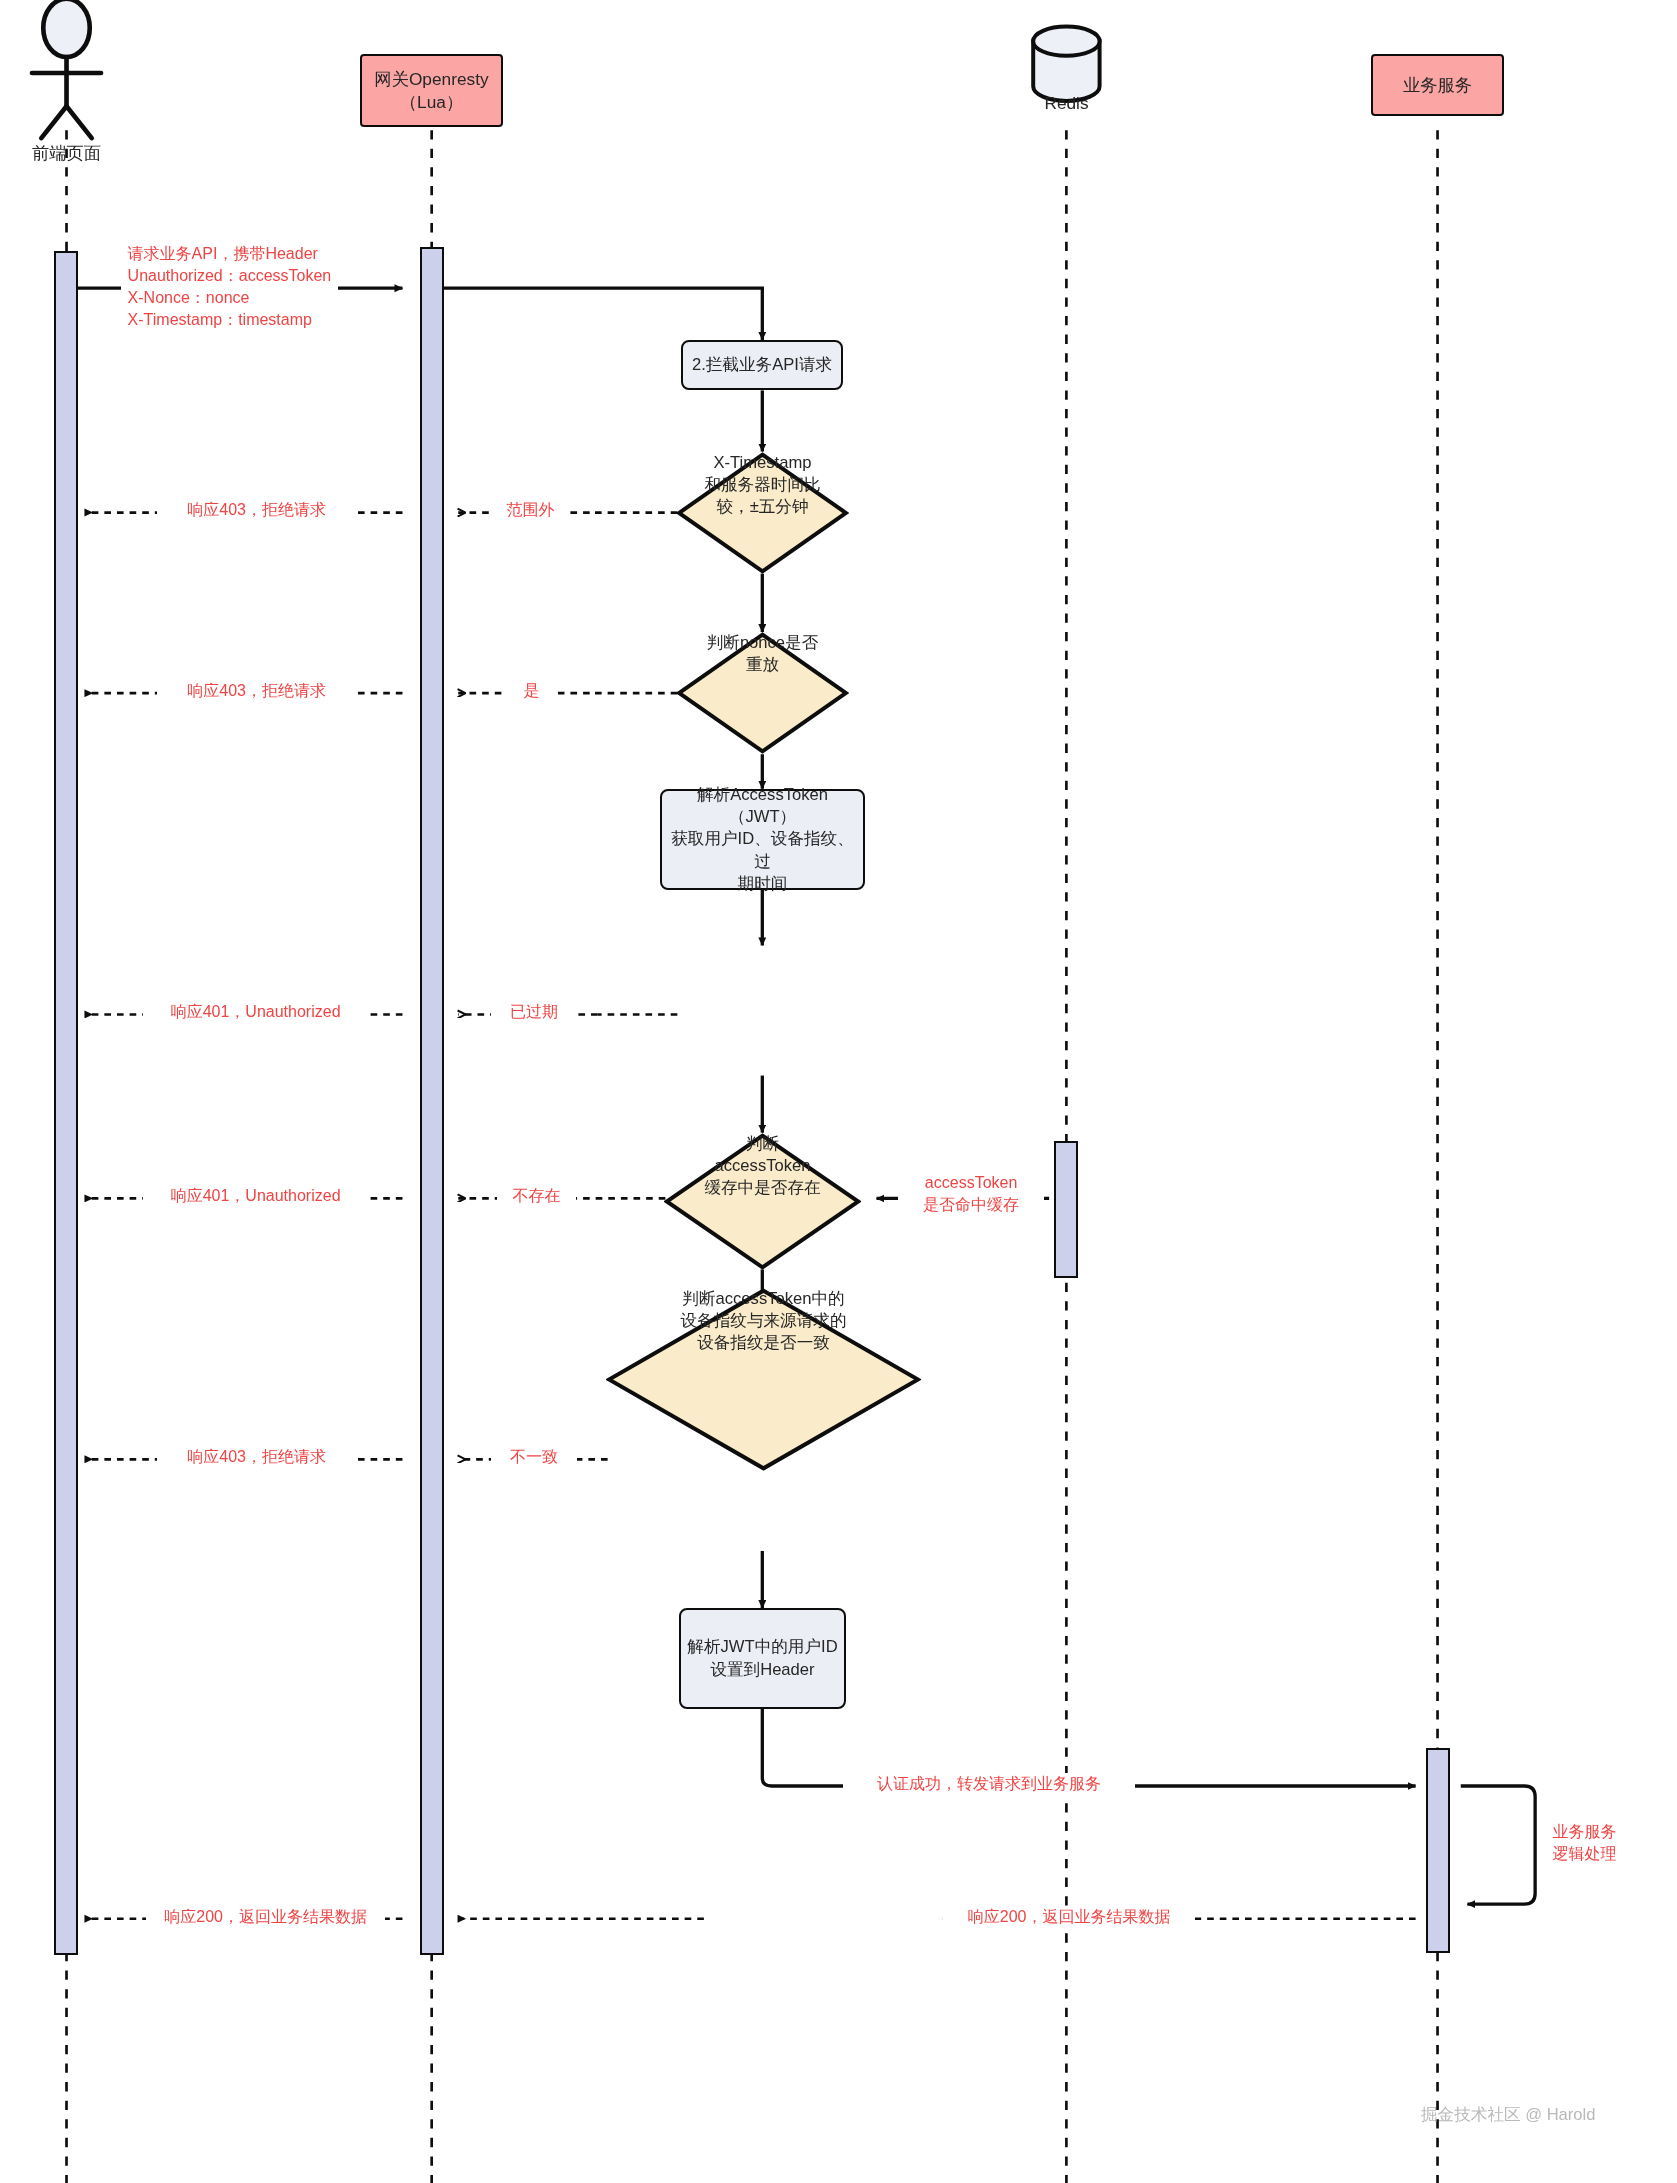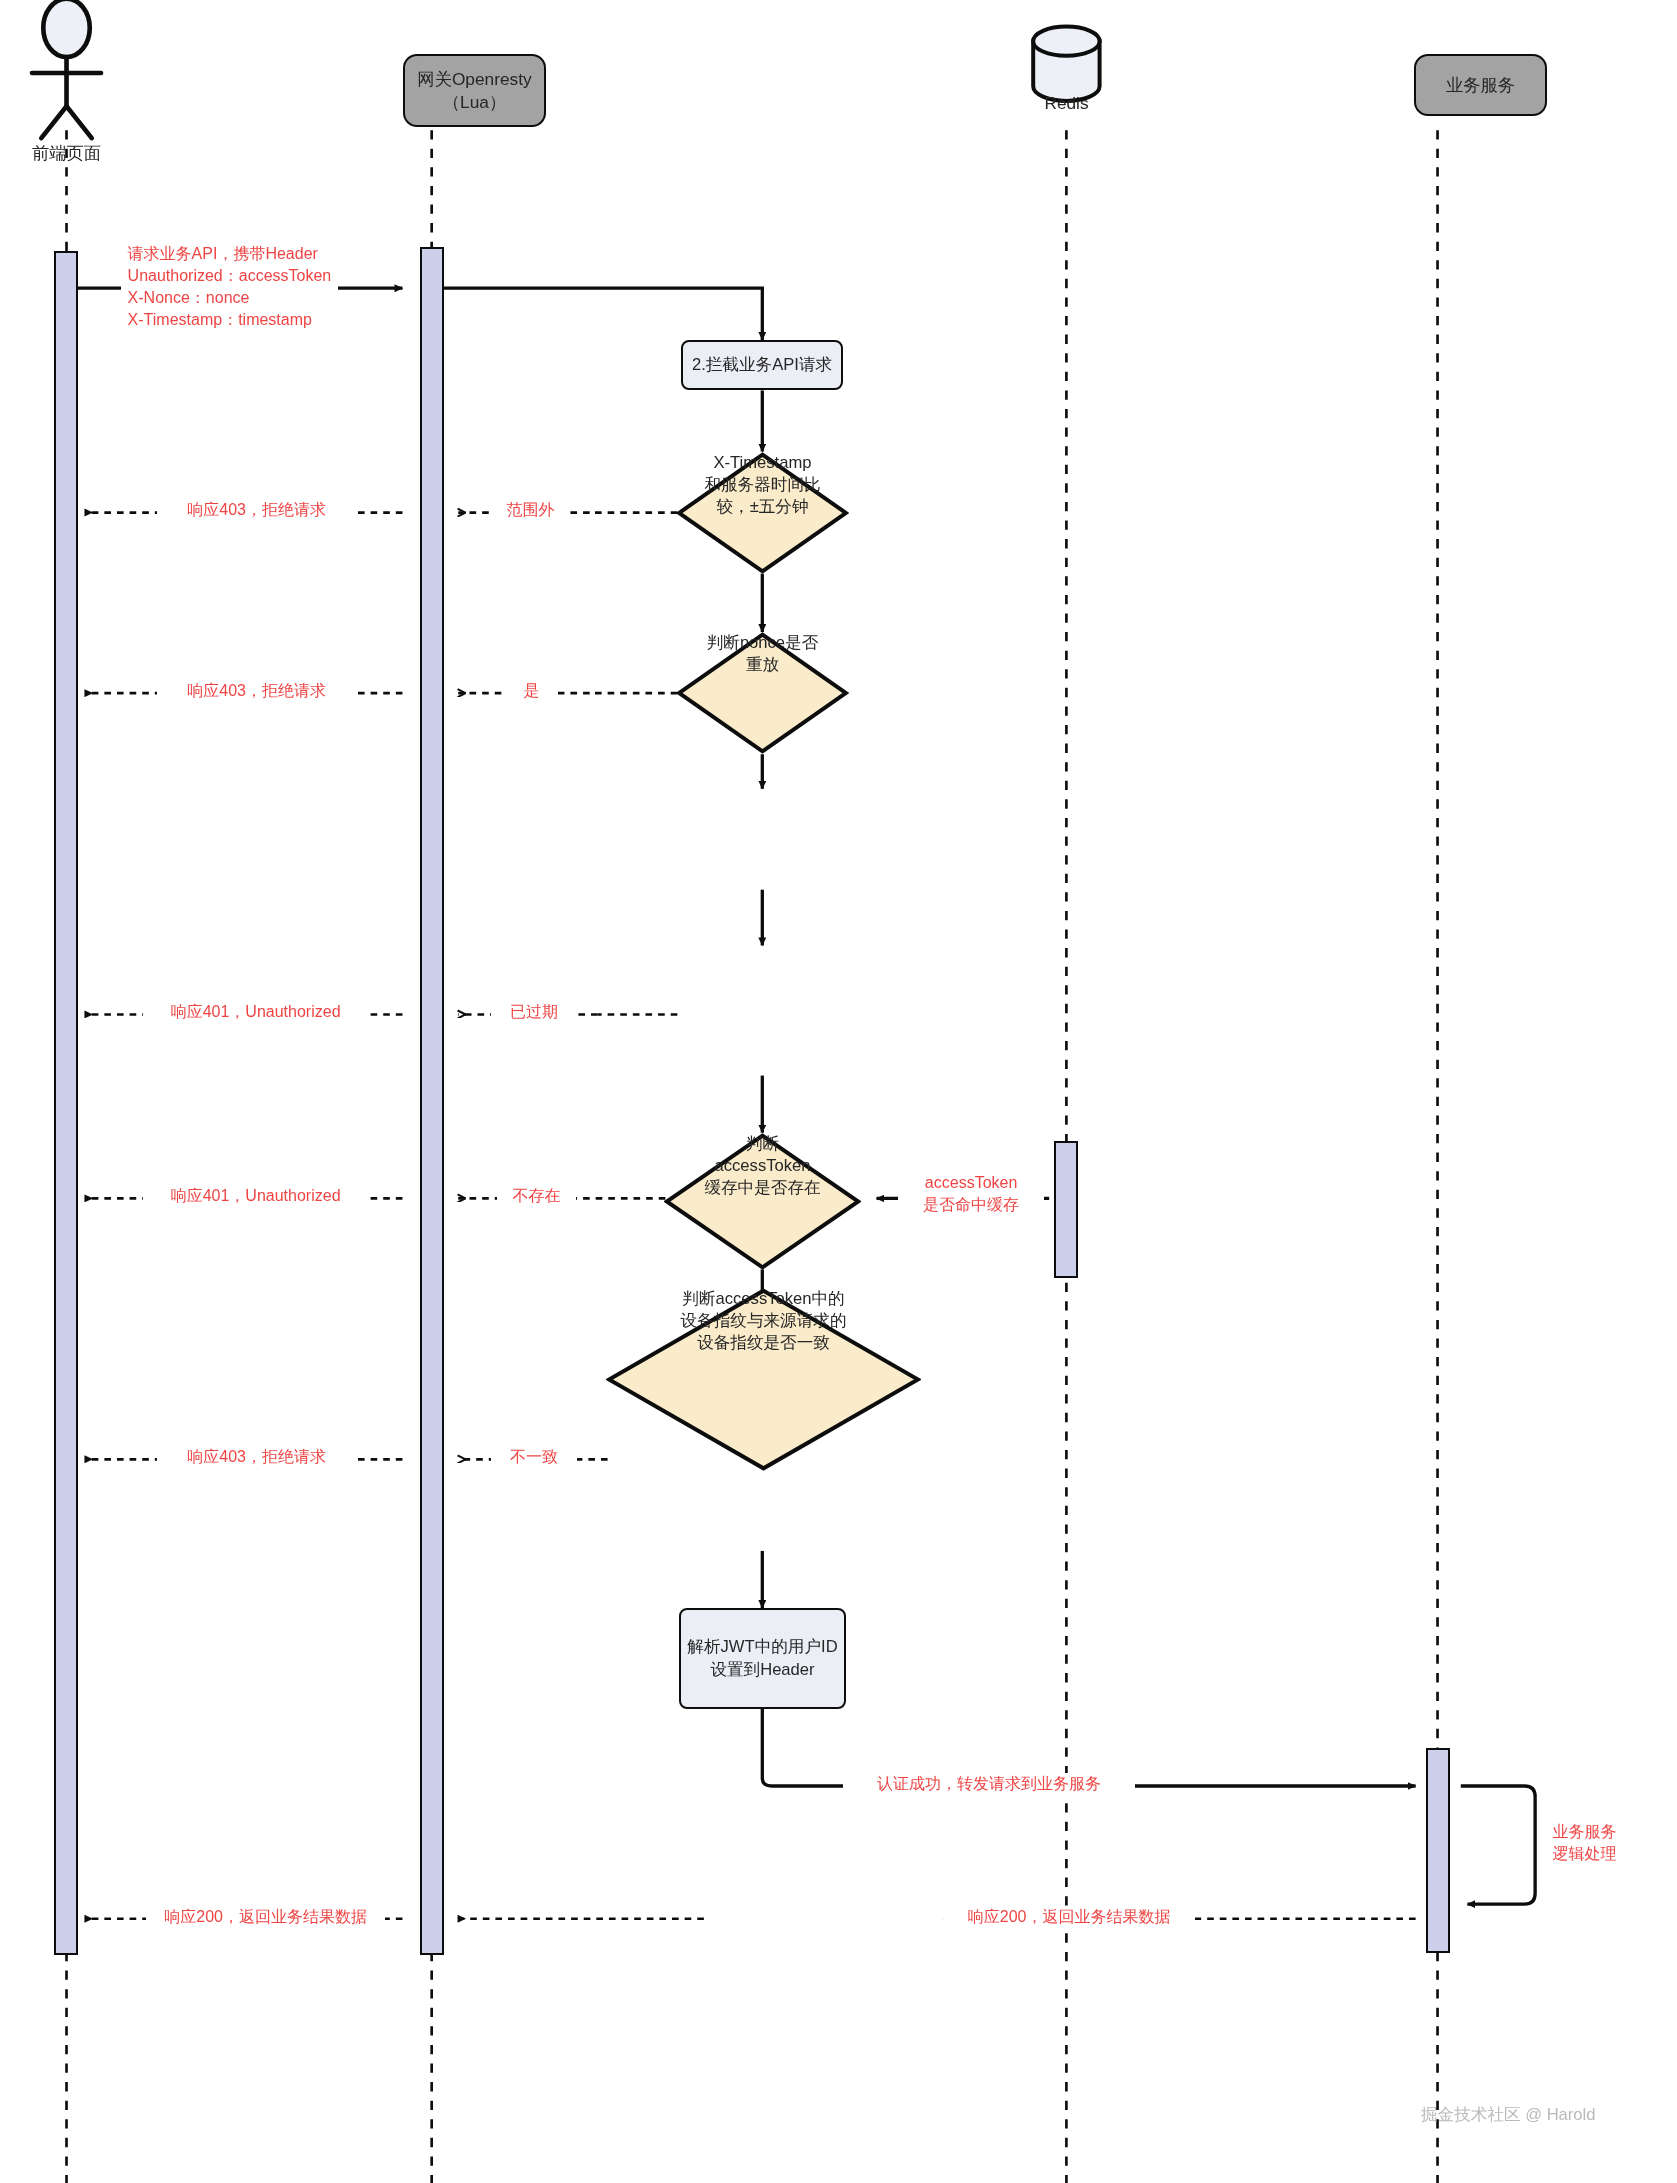--- a/index.html
+++ b/index.html
@@ -3,23 +3,23 @@
 <meta charset="utf-8">
 <style>
   html,body{margin:0;padding:0;background:#ffffff;}
   body{font-family:"Liberation Sans","DejaVu Sans",sans-serif;}
   #canvas{position:relative;width:1678px;height:2183px;background:#ffffff;overflow:hidden;}
   svg#wire{position:absolute;left:0;top:0;width:1678px;height:2183px;pointer-events:none;}
 
   .node{position:absolute;box-sizing:border-box;}
 
   .lifeline-box{
-    background:#a3a3a3;border:2.7px solid #0d0d0d;border-radius:14px;
+    background:#fca5a5;border:2.7px solid #0d0d0d;border-radius:4px;
     display:flex;align-items:center;justify-content:center;text-align:center;
-    color:#262626;font-size:17.3px;line-height:1.30;padding:4px 6.6px;margin-left:43px;
+    color:#262626;font-size:17.3px;line-height:1.30;padding:4px 6.6px;
   }
   .actor-label{
     position:absolute;text-align:center;color:#262626;font-size:17.3px;white-space:nowrap;
   }
 
   .activation{
     background:#ccd0ea;border:2px solid #0d0d0d;box-sizing:border-box;
   }
 
   .proc-box{
@@ -162,20 +162,27 @@
 
   <div class="node activation" style="left:54px;top:251px;width:24px;height:1704px;"></div>
   <div class="node activation" style="left:420px;top:247px;width:24px;height:1708px;"></div>
   <div class="node activation" style="left:1054px;top:1141px;width:24px;height:137px;"></div>
   <div class="node activation" style="left:1426px;top:1748px;width:24px;height:205px;"></div>
 
   <div class="node proc-box" style="left:681px;top:340px;width:162px;height:50px;">
     <span>2.拦截业务API请求</span>
   </div>
 
+  <div class="node proc-box" style="left:660px;top:789px;width:205px;height:101px;">
+    <div>
+      <div>解析AccessToken（JWT）</div>
+      <div>获取用户ID、设备指纹、过</div>
+      <div>期时间</div>
+    </div>
+  </div>
 
   <div class="node proc-box" style="left:679px;top:1608px;width:167px;height:101px;">
     <div>
       <div>解析JWT中的用户ID</div>
       <div>设置到Header</div>
     </div>
   </div>
 
   <div class="diamond-wrap" style="left:676px;top:452px;width:173px;height:122px;">
     <svg width="173" height="122" viewBox="0 0 260 184" xmlns="http://www.w3.org/2000/svg">

